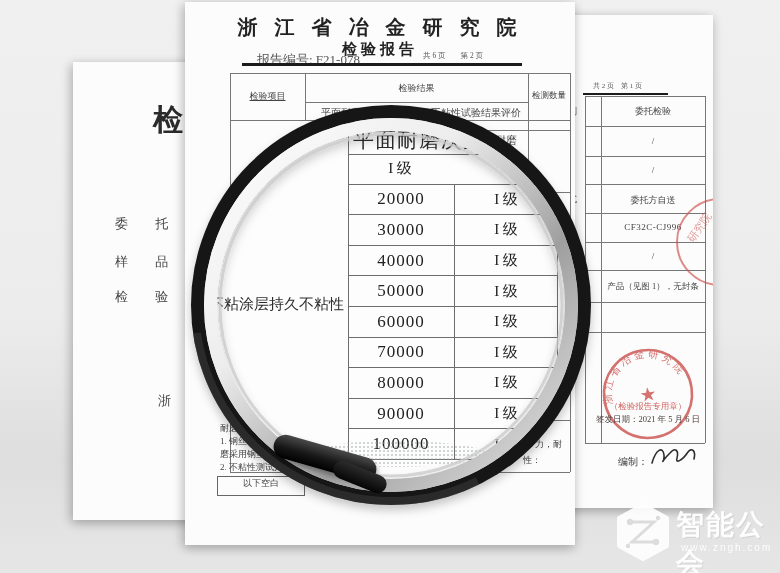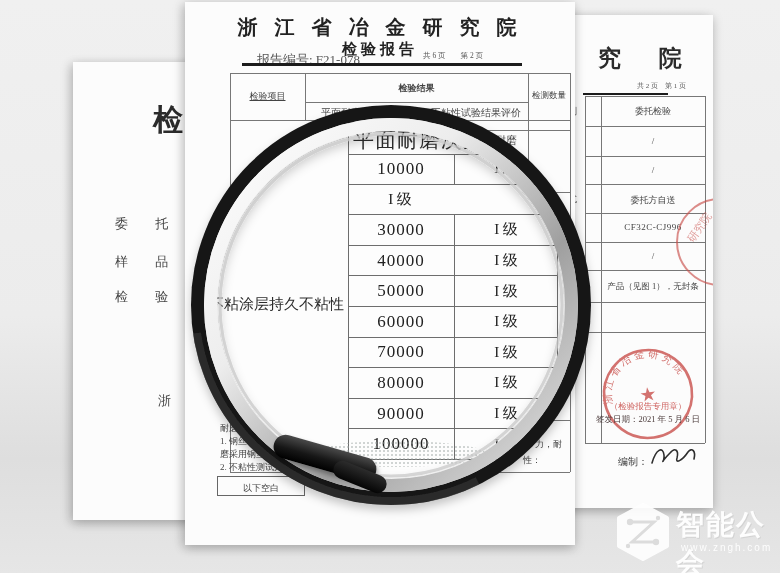--- a/index.html
+++ b/index.html
@@ -59,22 +59,21 @@
 
 <div class="page" style="left:73px;top:62px;width:390px;height:458px;">
   <span class="txt" style="left:80px;top:38px;font-size:30px;font-weight:600;color:#2b2b2b;">检</span>
   <span class="txt" style="left:42px;top:153px;font-size:13px;letter-spacing:12px;color:#444;">委 托 单</span>
   <span class="txt" style="left:42px;top:191px;font-size:13px;letter-spacing:12px;color:#444;">样 品 名</span>
   <span class="txt" style="left:42px;top:226px;font-size:13px;letter-spacing:12px;color:#444;">检 验 类</span>
   <span class="txt" style="left:85px;top:330px;font-size:13px;letter-spacing:7px;color:#444;">浙 江</span>
 </div>
 
 <div class="page" style="left:480px;top:15px;width:233px;height:493px;overflow:hidden;">
-  <span class="txt" style="left:118px;top:28px;font-size:23px;font-weight:600;letter-spacing:16px;color:#2b2b2b;">究 院</span>
-  <span class="txt" style="left:113px;top:66px;font-size:7px;color:#555;margin-left:44px;">共 2 页　第 1 页</span>
+  <span class="txt" style="left:113px;top:66px;font-size:7px;color:#555;">共 2 页　第 1 页</span>
   <div class="abs thick" style="left:103px;top:78px;width:85px;height:2px;"></div>
 
   <div class="vl" style="left:105px;top:81px;height:347px;"></div>
   <div class="vl" style="left:121px;top:81px;height:347px;"></div>
   <div class="vl" style="left:225px;top:81px;height:347px;"></div>
   <div class="hl" style="left:105px;top:81px;width:120px;"></div>
   <div class="hl" style="left:105px;top:111px;width:120px;"></div>
   <div class="hl" style="left:105px;top:141px;width:120px;"></div>
   <div class="hl" style="left:105px;top:169px;width:120px;"></div>
   <div class="hl" style="left:105px;top:198px;width:120px;"></div>
@@ -132,59 +131,59 @@
   <div class="hl" style="left:300px;top:128px;width:85px;"></div>
   <div class="hl" style="left:343px;top:190px;width:42px;"></div>
   <div class="vl" style="left:45px;top:71px;height:399px;"></div>
   <div class="vl" style="left:120px;top:71px;height:47px;"></div>
   <div class="vl" style="left:343px;top:71px;height:347px;"></div>
   <div class="vl" style="left:385px;top:71px;height:399px;"></div>
   <div class="hl" style="left:45px;top:418px;width:340px;"></div>
   <div class="hl" style="left:45px;top:470px;width:340px;"></div>
 
   <span class="txt ctr" style="left:45px;top:88px;width:75px;font-size:9px;color:#444;text-decoration:underline;">检验项目</span>
-  <span class="txt ctr" style="left:120px;top:80px;width:223px;font-size:9px;color:#444;font-weight:bold;">检验结果</span>
+  <span class="txt ctr" style="left:120px;top:80px;width:223px;font-size:9px;color:#444;">检验结果</span>
   <span class="txt ctr" style="left:343px;top:88px;width:42px;font-size:8.5px;color:#444;">检测数量</span>
   <span class="txt" style="left:136px;top:104px;font-size:10px;color:#444;">平面耐磨次数</span>
   <span class="txt" style="left:246px;top:104px;font-size:10px;color:#444;">不粘性试验结果评价</span>
   <span class="txt" style="left:310px;top:131px;font-size:11px;color:#444;">耐磨</span>
 
   <span class="txt" style="left:35px;top:420px;font-size:9px;color:#444;">耐磨不</span>
   <span class="txt" style="left:35px;top:433px;font-size:9px;color:#444;">1. 钢丝球</span>
   <span class="txt" style="left:35px;top:446px;font-size:9px;color:#444;">磨采用钢丝球</span>
   <span class="txt" style="left:35px;top:459px;font-size:9px;color:#444;">2. 不粘性测试方法</span>
   <span class="txt" style="left:350px;top:436px;font-size:9px;color:#444;">力，耐</span>
   <span class="txt" style="left:338px;top:452px;font-size:9px;color:#444;">性：</span>
 
   <div class="abs" style="left:32px;top:474px;width:86px;height:18px;border:1px solid #666;
-              display:flex;align-items:flex-end;justify-content:center;">
+              display:flex;align-items:flex-start;justify-content:center;">
     <span style="font-size:9px;color:#444;">以下空白</span>
   </div>
 </div>
 
 <div id="loupe">
 
   <div class="vl" style="left:147px;top:0;height:340px;background:#6d6d6d;"></div>
   <div class="vl" style="left:279px;top:0;height:39px;background:#6d6d6d;"></div>
   <div class="vl" style="left:356px;top:0;height:340px;background:#6d6d6d;"></div>
   <div class="hl" style="left:147px;top:7px;width:209px;background:#6d6d6d;"></div>
   <div class="hl" style="left:147px;top:39px;width:209px;background:#6d6d6d;"></div>
 
   <span class="txt" style="left:8px;top:180px;font-size:15px;color:#2c2c2c;">不粘涂层持久不粘性</span>
   <span class="txt" style="left:152px;top:11px;font-size:21px;color:#2c2c2c;letter-spacing:1px;">平面耐磨次数</span>
   <span class="txt" style="left:293px;top:12px;font-size:20px;color:#2c2c2c;">用</span>
 
   <div id="loupe-rows">
 
       <div class="lrow">
-        <span class="c1">10000</span>
-        <span class="c2">I 级</span>
-      </div>
-
-      <div class="lrow">
+        <span class="c2">I 级</span>
+      </div>
+
+      <div class="lrow">
+        <span class="c1">20000</span>
         <span class="c2">I 级</span>
       </div>
 
       <div class="lrow">
         <span class="c1">30000</span>
         <span class="c2">I 级</span>
       </div>
 
       <div class="lrow">
         <span class="c1">40000</span>

